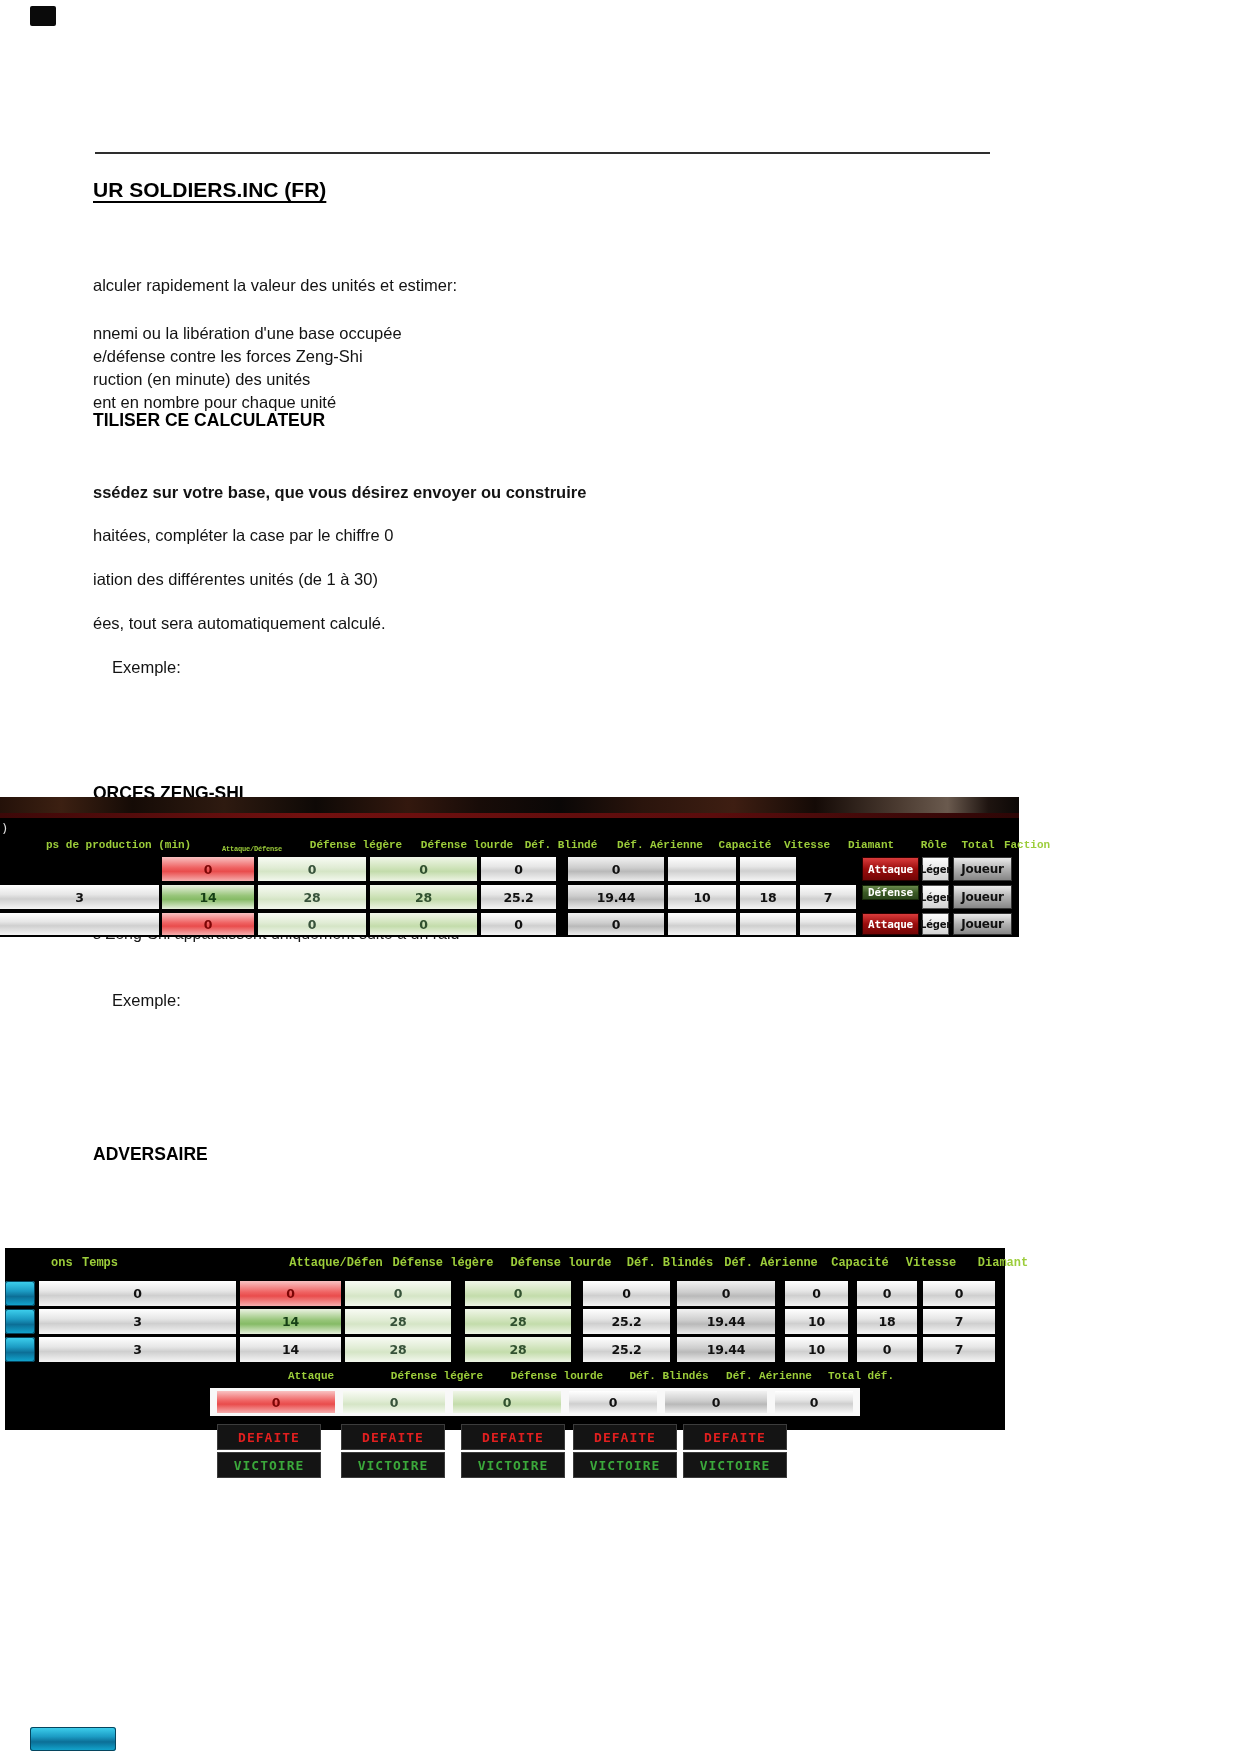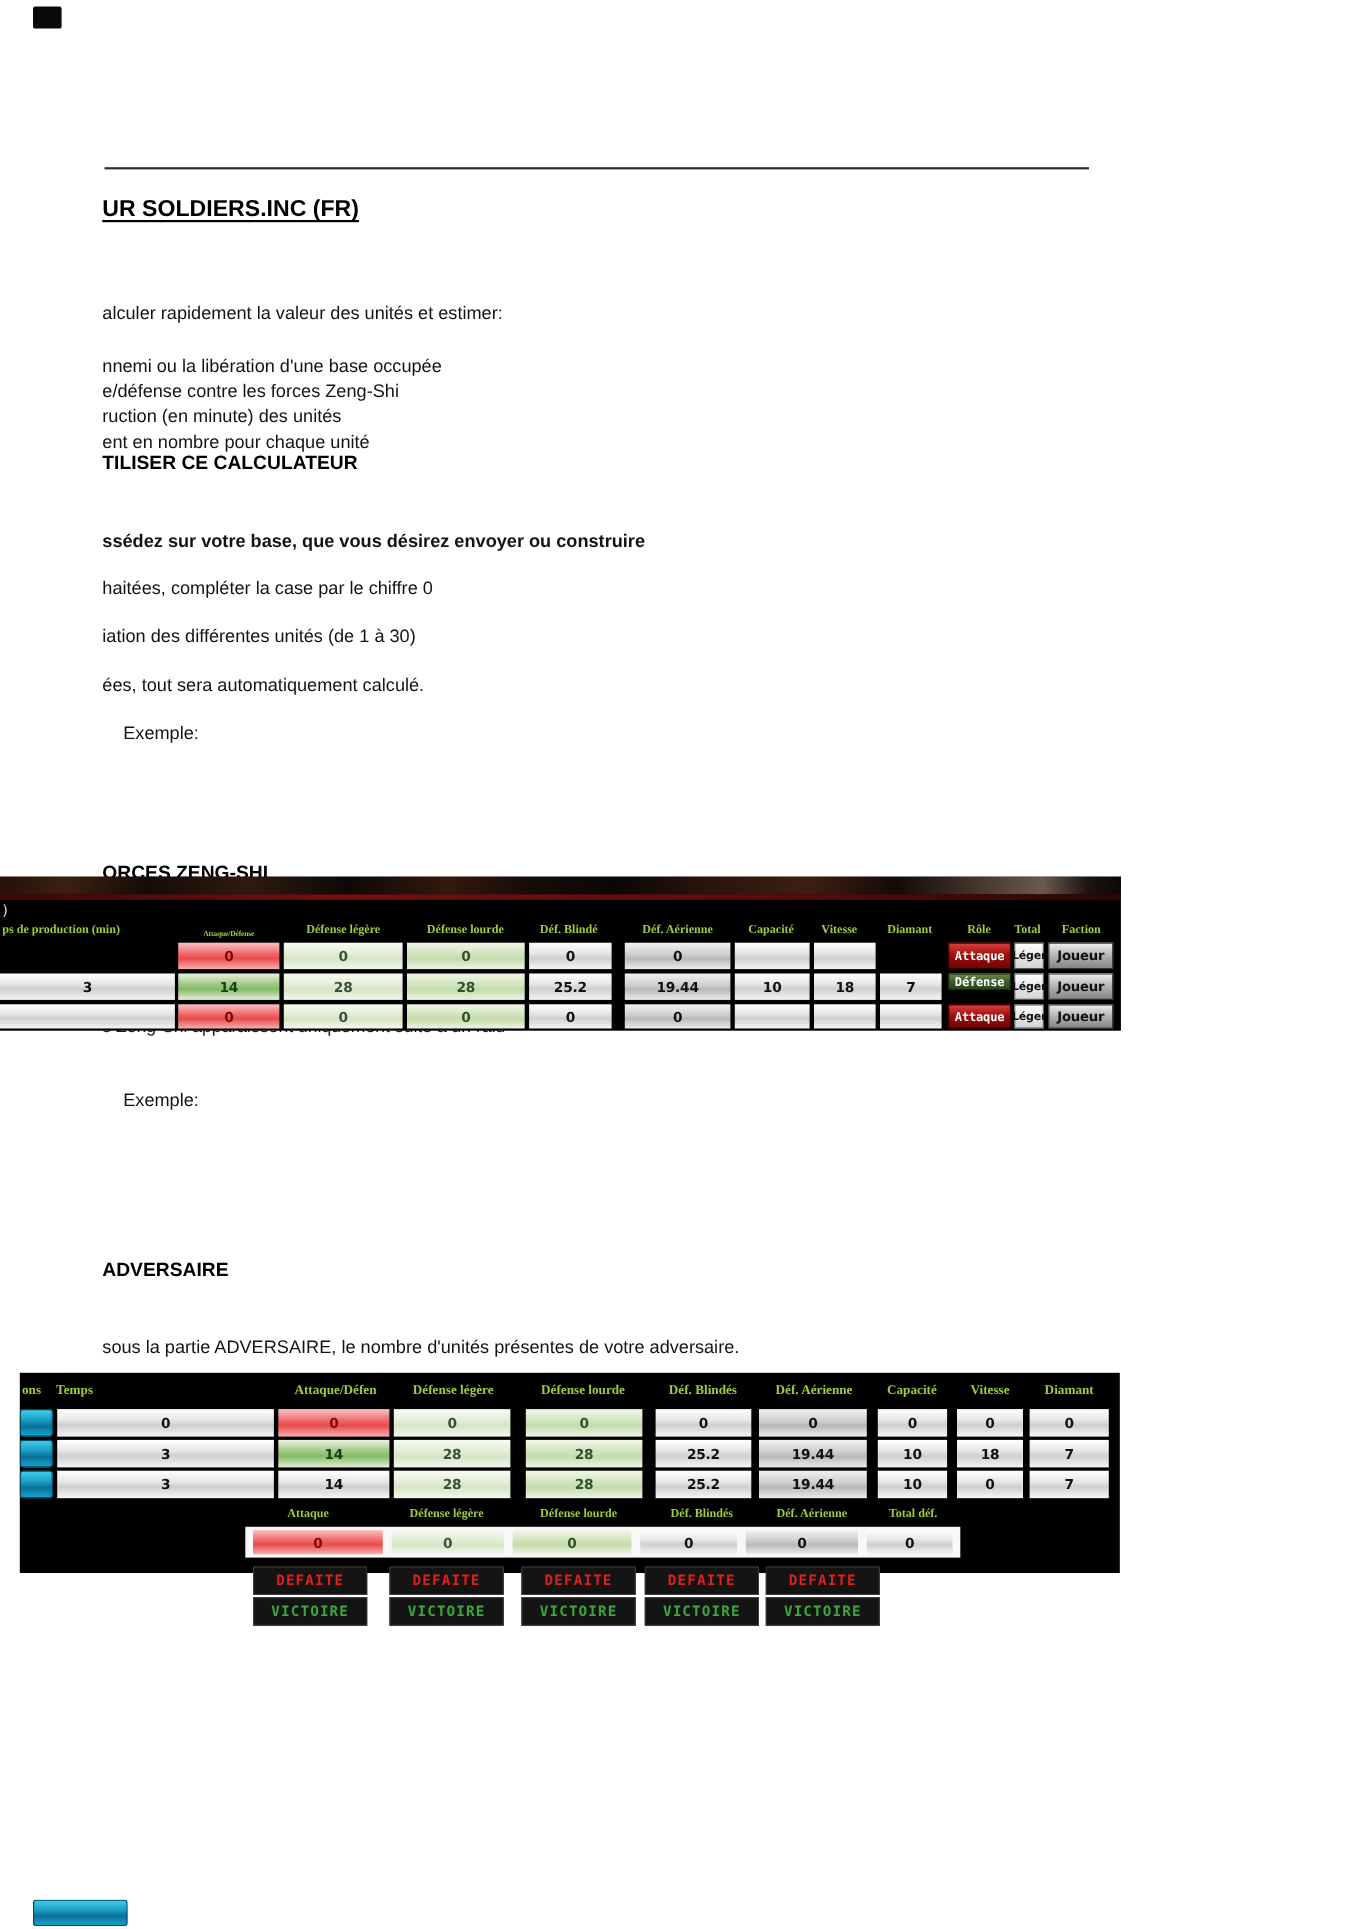--- a/index.html
+++ b/index.html
@@ -14,22 +14,22 @@
   .corner-mark{background:#0a0a0a;border-radius:2px;}
 
   
   .gtable{background:#000;z-index:2;}
   .photo-strip{left:0;top:0;width:100%;height:16px;
     background:linear-gradient(90deg,#241109 0%,#3c2012 6%,#150b06 13%,#2e1a10 22%,#0e0906 31%,
       #33180e 40%,#180c08 47%,#0a0706 55%,#2a140c 63%,#3e1e12 72%,#140a06 80%,#4a3a30 88%,
       #6a5a4e 93%,#1e1410 97%,#0c0806 100%);}
   .red-line{left:0;top:16px;width:100%;height:5px;
     background:linear-gradient(90deg,#3c0808,#72100f 30%,#5a0c0c 70%,#2d0606);}
-  .gtxt{color:#9ccd3a;font-family:Liberation Serif, serif;font-weight:bold;
-        font-size:11px;white-space:nowrap;text-align:center;line-height:14px;}
+  .gtxt{color:#9ccd3a;font-family:Liberation Mono, monospace;font-weight:bold;
+        font-size:11px;white-space:nowrap;text-align:center;line-height:14px;margin-left:44px;}
   .gtxt2{font-size:12px;}
   .tiny{font-size:7px;letter-spacing:-0.2px;}
   .paren{color:#dddddd;font-family:"DejaVu Sans Mono",monospace;font-size:13px;}
 
   .cell{position:absolute;display:flex;align-items:center;justify-content:center;
         font-family:"DejaVu Sans",sans-serif;font-weight:bold;font-size:12.5px;color:#111;
         letter-spacing:-0.2px;}
   .c-white{background:linear-gradient(180deg,#ffffff 0%,#e6e6e6 40%,#cfcfcf 58%,#f5f5f5 100%);}
   .c-gray{background:linear-gradient(180deg,#f2f2f2 0%,#cdcdcd 45%,#b9b9b9 60%,#ececec 100%);}
   .c-lgreen{background:linear-gradient(180deg,#f8fbf4 0%,#e0ecd4 45%,#d5e5c6 60%,#f3f8ee 100%);color:#37523a;}
@@ -137,23 +137,22 @@
     <div class="cell c-white" style="left:740px;top:116px;width:56px;height:22px;"></div>
     <div class="cell c-white" style="left:800px;top:116px;width:56px;height:22px;"></div>
     <div class="cell c-role-att" style="left:862px;top:116px;width:57px;height:22px;">Attaque</div>
     <div class="cell c-type" style="left:922px;top:116px;width:27px;height:22px;">Léger</div>
     <div class="cell c-faction" style="left:953px;top:116px;width:59px;height:22px;">Joueur</div>
   </div>
 
   <div class="abs body-text" style="left:112px;top:963px;">Exemple:</div>
 
   <div class="abs h-bold" style="left:93px;top:1144px;">ADVERSAIRE</div>
-  <div class="abs body-text" style="left:93px;top:1188px;">sous la partie ADVERSAIRE, le nombre d'unités présentes de votre adversaire.</div>
-
-  <div class="abs gtable" style="left:18px;top:1248px;width:1000px;height:182px;">
+
+  <div class="abs gtable" style="left:5px;top:1248px;width:1000px;height:182px;">
 
     <div class="abs gtxt gtxt2" style="left:2px;top:8px;">ons</div>
     <div class="abs gtxt gtxt2" style="left:33px;top:8px;">Temps</div>
     <div class="abs gtxt gtxt2" style="left:227px;top:8px;width:120px;">Attaque/Défen</div>
     <div class="abs gtxt gtxt2" style="left:334px;top:8px;width:120px;">Défense légère</div>
     <div class="abs gtxt gtxt2" style="left:452px;top:8px;width:120px;">Défense lourde</div>
     <div class="abs gtxt gtxt2" style="left:571px;top:8px;width:100px;">Déf. Blindés</div>
     <div class="abs gtxt gtxt2" style="left:670px;top:8px;width:104px;">Déf. Aérienne</div>
     <div class="abs gtxt gtxt2" style="left:776px;top:8px;width:70px;">Capacité</div>
     <div class="abs gtxt gtxt2" style="left:852px;top:8px;width:60px;">Vitesse</div>

